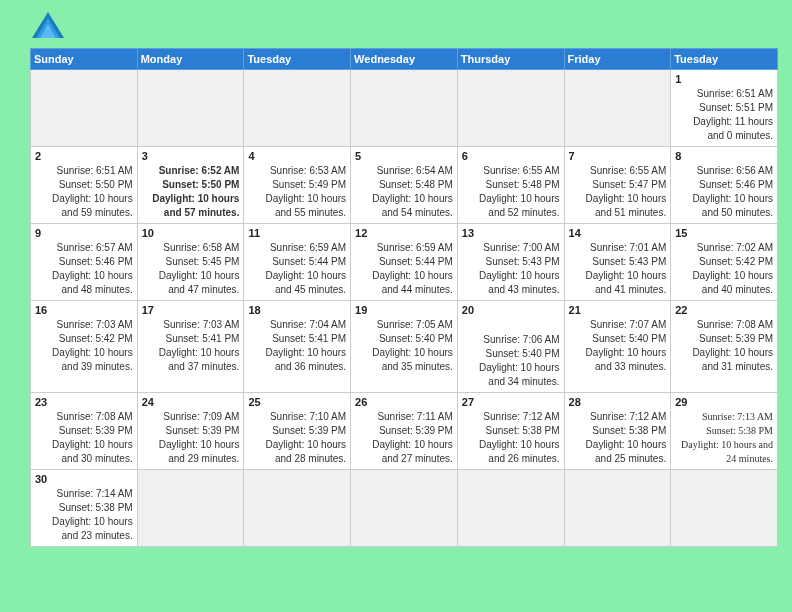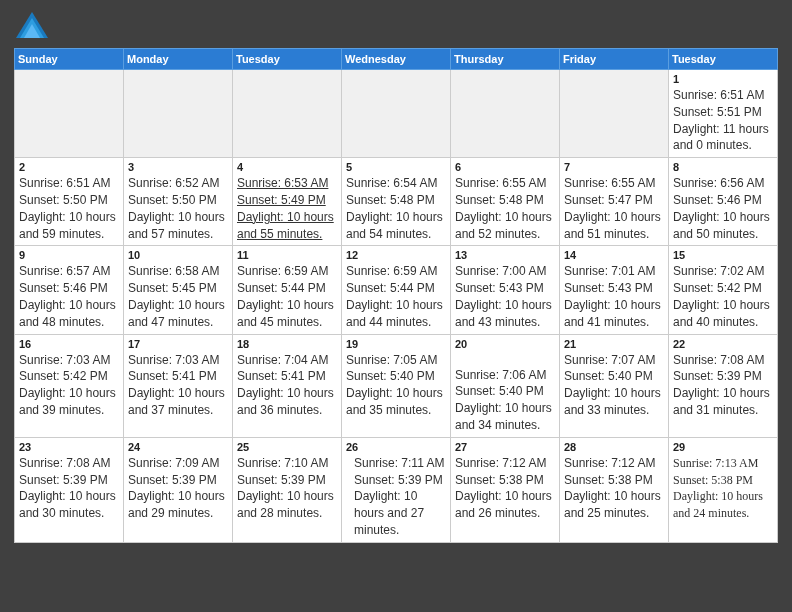--- a/index.html
+++ b/index.html
@@ -6,22 +6,22 @@
     body {
       font-family: Arial, sans-serif;
       background: #fff;
       width: 792px;
       height: 612px;
       overflow: hidden;
     }
     .page {
       width: 792px;
       height: 612px;
-      background: #404040;
-      padding: 10px 14px 10px 14px;
+      background: #86efac;
+      padding: 10px 14px 10px 30px;
     }
     .header {
       display: flex;
       justify-content: space-between;
       align-items: flex-start;
       margin-bottom: 8px;
     }
     .logo {
       display: flex;
       align-items: center;
@@ -83,23 +83,24 @@
       height: 60px;
     }
     .day-number {
       font-size: 11px;
       font-weight: bold;
       color: #222;
       display: block;
       margin-bottom: 2px;
     }
     .day-info {
-      font-size: 12px;
+      font-size: 10px;
       color: #333;
       line-height: 1.4;
+      text-align: right;
     }
   </style>
 </head>
 <body>
 
 <div class="page">
   <div class="header">
     <div class="logo">
       <svg class="logo-icon" viewBox="0 0 36 30" xmlns="http://www.w3.org/2000/svg">
         <polygon points="18,2 34,28 2,28" fill="#1a7abf"></polygon>
@@ -145,27 +146,27 @@
         </tr>
         <tr>
           <td>
             <span class="day-number">2</span>
             <div class="day-info" style="white-space: pre-line;">Sunrise: 6:51 AM
 Sunset: 5:50 PM
 Daylight: 10 hours and 59 minutes.</div>
           </td>
           <td>
             <span class="day-number">3</span>
-            <div class="day-info" style="white-space: pre-line;">Sunrise: 6:52 AM
+            <div class="day-info" style="white-space: pre-line; font-weight: bold;">Sunrise: 6:52 AM
 Sunset: 5:50 PM
 Daylight: 10 hours and 57 minutes.</div>
           </td>
           <td>
             <span class="day-number">4</span>
-            <div class="day-info" style="white-space: pre-line; text-decoration: underline;">Sunrise: 6:53 AM
+            <div class="day-info" style="white-space: pre-line;">Sunrise: 6:53 AM
 Sunset: 5:49 PM
 Daylight: 10 hours and 55 minutes.</div>
           </td>
           <td>
             <span class="day-number">5</span>
             <div class="day-info" style="white-space: pre-line;">Sunrise: 6:54 AM
 Sunset: 5:48 PM
 Daylight: 10 hours and 54 minutes.</div>
           </td>
           <td>
@@ -311,16 +312,30 @@
             <div class="day-info" style="white-space: pre-line;">Sunrise: 7:12 AM
 Sunset: 5:38 PM
 Daylight: 10 hours and 25 minutes.</div>
           </td>
           <td>
             <span class="day-number">29</span>
             <div class="day-info" style="white-space: pre-line; font-family: Liberation Serif, serif;">Sunrise: 7:13 AM
 Sunset: 5:38 PM
 Daylight: 10 hours and 24 minutes.</div>
           </td>
+        </tr>
+        <tr>
+          <td class="last-row">
+            <span class="day-number">30</span>
+            <div class="day-info" style="white-space: pre-line;">Sunrise: 7:14 AM
+Sunset: 5:38 PM
+Daylight: 10 hours and 23 minutes.</div>
+          </td>
+          <td class="last-row empty"></td>
+          <td class="last-row empty"></td>
+          <td class="last-row empty"></td>
+          <td class="last-row empty"></td>
+          <td class="last-row empty"></td>
+          <td class="last-row empty"></td>
         </tr>
       </tbody>
   </table>
 </div>
 
 </body></html>

